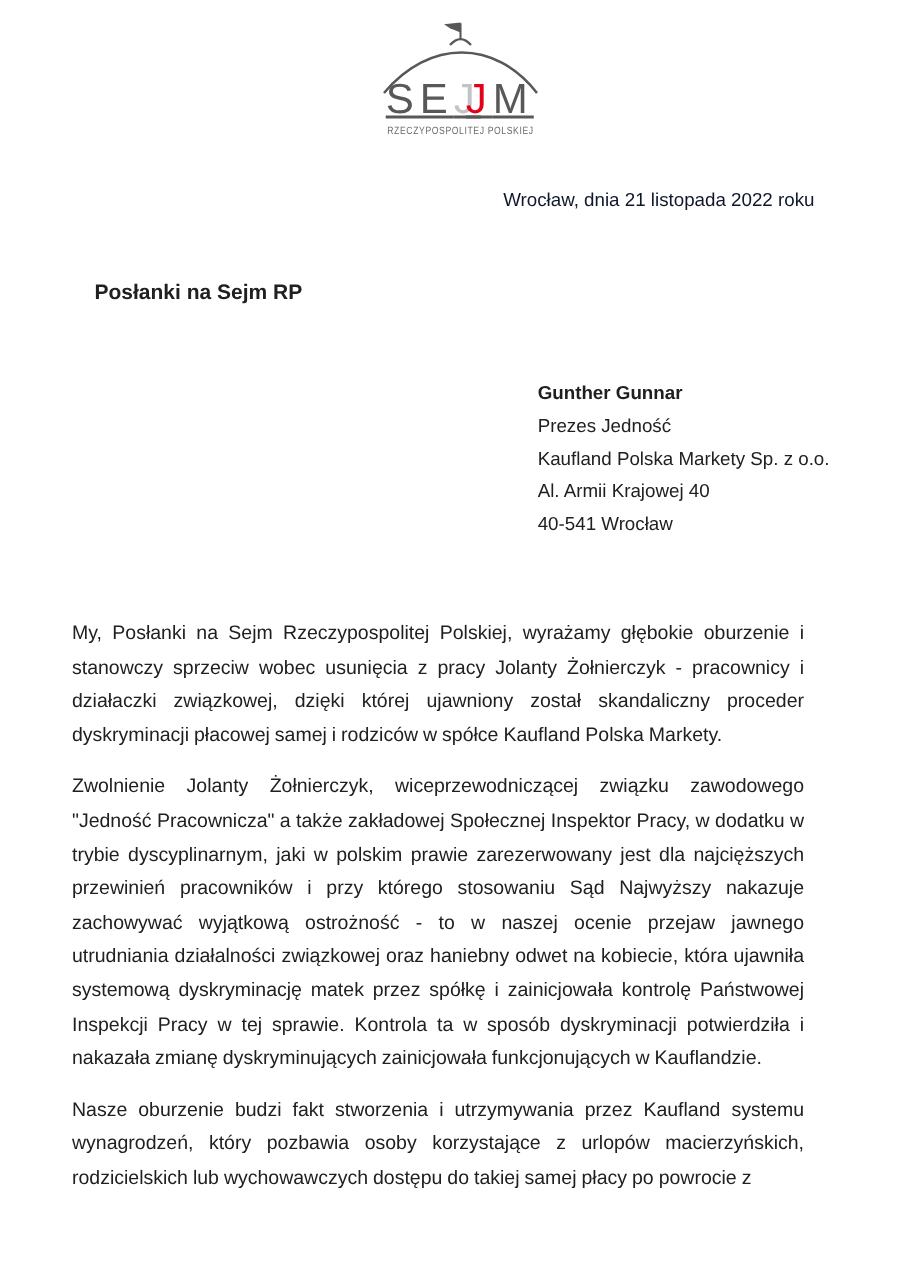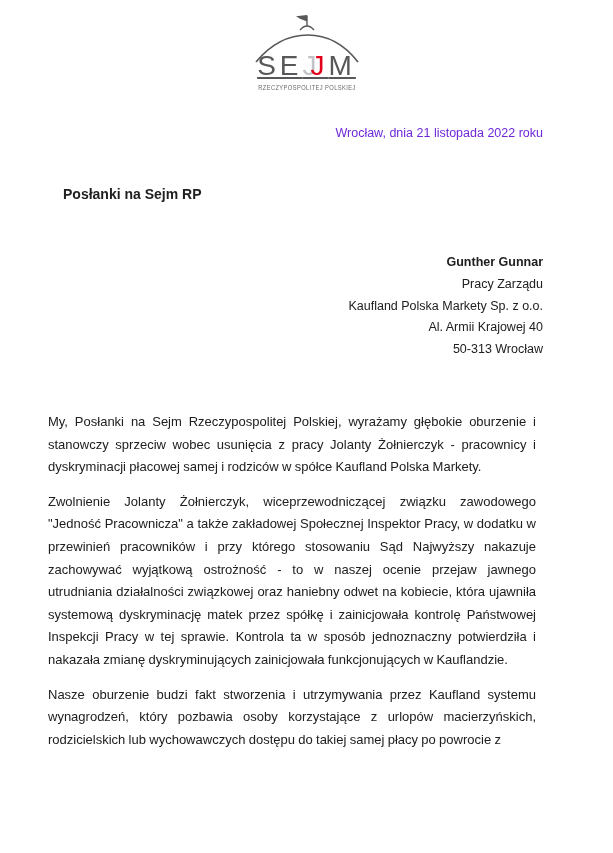--- a/index.html
+++ b/index.html
@@ -42,33 +42,32 @@
     transform: scaleX(0.82);
     transform-origin: center top;
     white-space: nowrap;
   }
 
   
   .date-line {
     position: absolute;
     top: 126px; right: 70px;
     font-size: 12.5px;
-    color: #6d28d9;
+    color: #0f172a;
     text-align: right;
   }
   .addressee-heading {
     position: absolute;
     top: 186px; left: 63px;
     font-size: 14px;
     font-weight: bold;
   }
   .recipient {
     position: absolute;
-    top: 252px; right: 70px;
-    text-align: right;
+    top: 252px; right: 60px;
     font-size: 12.5px;
     line-height: 21.8px;
   }
   .recipient .rline:first-child { font-weight: bold; }
 
   .letter-body {
     position: absolute;
     top: 411px; left: 48px;
     width: 488px;
     font-size: 13px;
@@ -101,40 +100,42 @@
     <div class="logo-word"><span>SE</span><span class="ghost-j">J</span><span class="red-j">J</span><span>M</span></div>
     <div class="logo-sub">RZECZYPOSPOLITEJ POLSKIEJ</div>
   </div>
 
   <div class="date-line">Wrocław, dnia 21 listopada 2022 roku</div>
 
   <div class="addressee-heading">Posłanki na Sejm RP</div>
 
   <div class="recipient">
       <div class="rline">Gunther Gunnar</div>
-      <div class="rline">Pracy Zarządu</div>
+      <div class="rline">Prezes Jedność</div>
       <div class="rline">Kaufland Polska Markety Sp. z o.o.</div>
       <div class="rline">Al. Armii Krajowej 40</div>
-      <div class="rline">50-313 Wrocław</div>
+      <div class="rline">40-541 Wrocław</div>
     </div>
 
   <div class="letter-body">
     <div class="para">
         <div class="pline">My, Posłanki na Sejm Rzeczypospolitej Polskiej, wyrażamy głębokie oburzenie i</div>
         <div class="pline">stanowczy sprzeciw wobec usunięcia z pracy Jolanty Żołnierczyk - pracownicy i</div>
+        <div class="pline">działaczki związkowej, dzięki której ujawniony został skandaliczny proceder</div>
         <div class="pline">dyskryminacji płacowej samej i rodziców w spółce Kaufland Polska Markety.</div>
       </div>
     <div class="para">
         <div class="pline">Zwolnienie Jolanty Żołnierczyk, wiceprzewodniczącej związku zawodowego</div>
         <div class="pline">"Jedność Pracownicza" a także zakładowej Społecznej Inspektor Pracy, w dodatku w</div>
+        <div class="pline">trybie dyscyplinarnym, jaki w polskim prawie zarezerwowany jest dla najcięższych</div>
         <div class="pline">przewinień pracowników i przy którego stosowaniu Sąd Najwyższy nakazuje</div>
         <div class="pline">zachowywać wyjątkową ostrożność - to w naszej ocenie przejaw jawnego</div>
         <div class="pline">utrudniania działalności związkowej oraz haniebny odwet na kobiecie, która ujawniła</div>
         <div class="pline">systemową dyskryminację matek przez spółkę i zainicjowała kontrolę Państwowej</div>
-        <div class="pline">Inspekcji Pracy w tej sprawie. Kontrola ta w sposób jednoznaczny potwierdziła i</div>
+        <div class="pline">Inspekcji Pracy w tej sprawie. Kontrola ta w sposób dyskryminacji potwierdziła i</div>
         <div class="pline">nakazała zmianę dyskryminujących zainicjowała funkcjonujących w Kauflandzie.</div>
       </div>
     <div class="para">
         <div class="pline">Nasze oburzenie budzi fakt stworzenia i utrzymywania przez Kaufland systemu</div>
         <div class="pline">wynagrodzeń, który pozbawia osoby korzystające z urlopów macierzyńskich,</div>
         <div class="pline">rodzicielskich lub wychowawczych dostępu do takiej samej płacy po powrocie z</div>
       </div>
   </div>
 
 </div>

